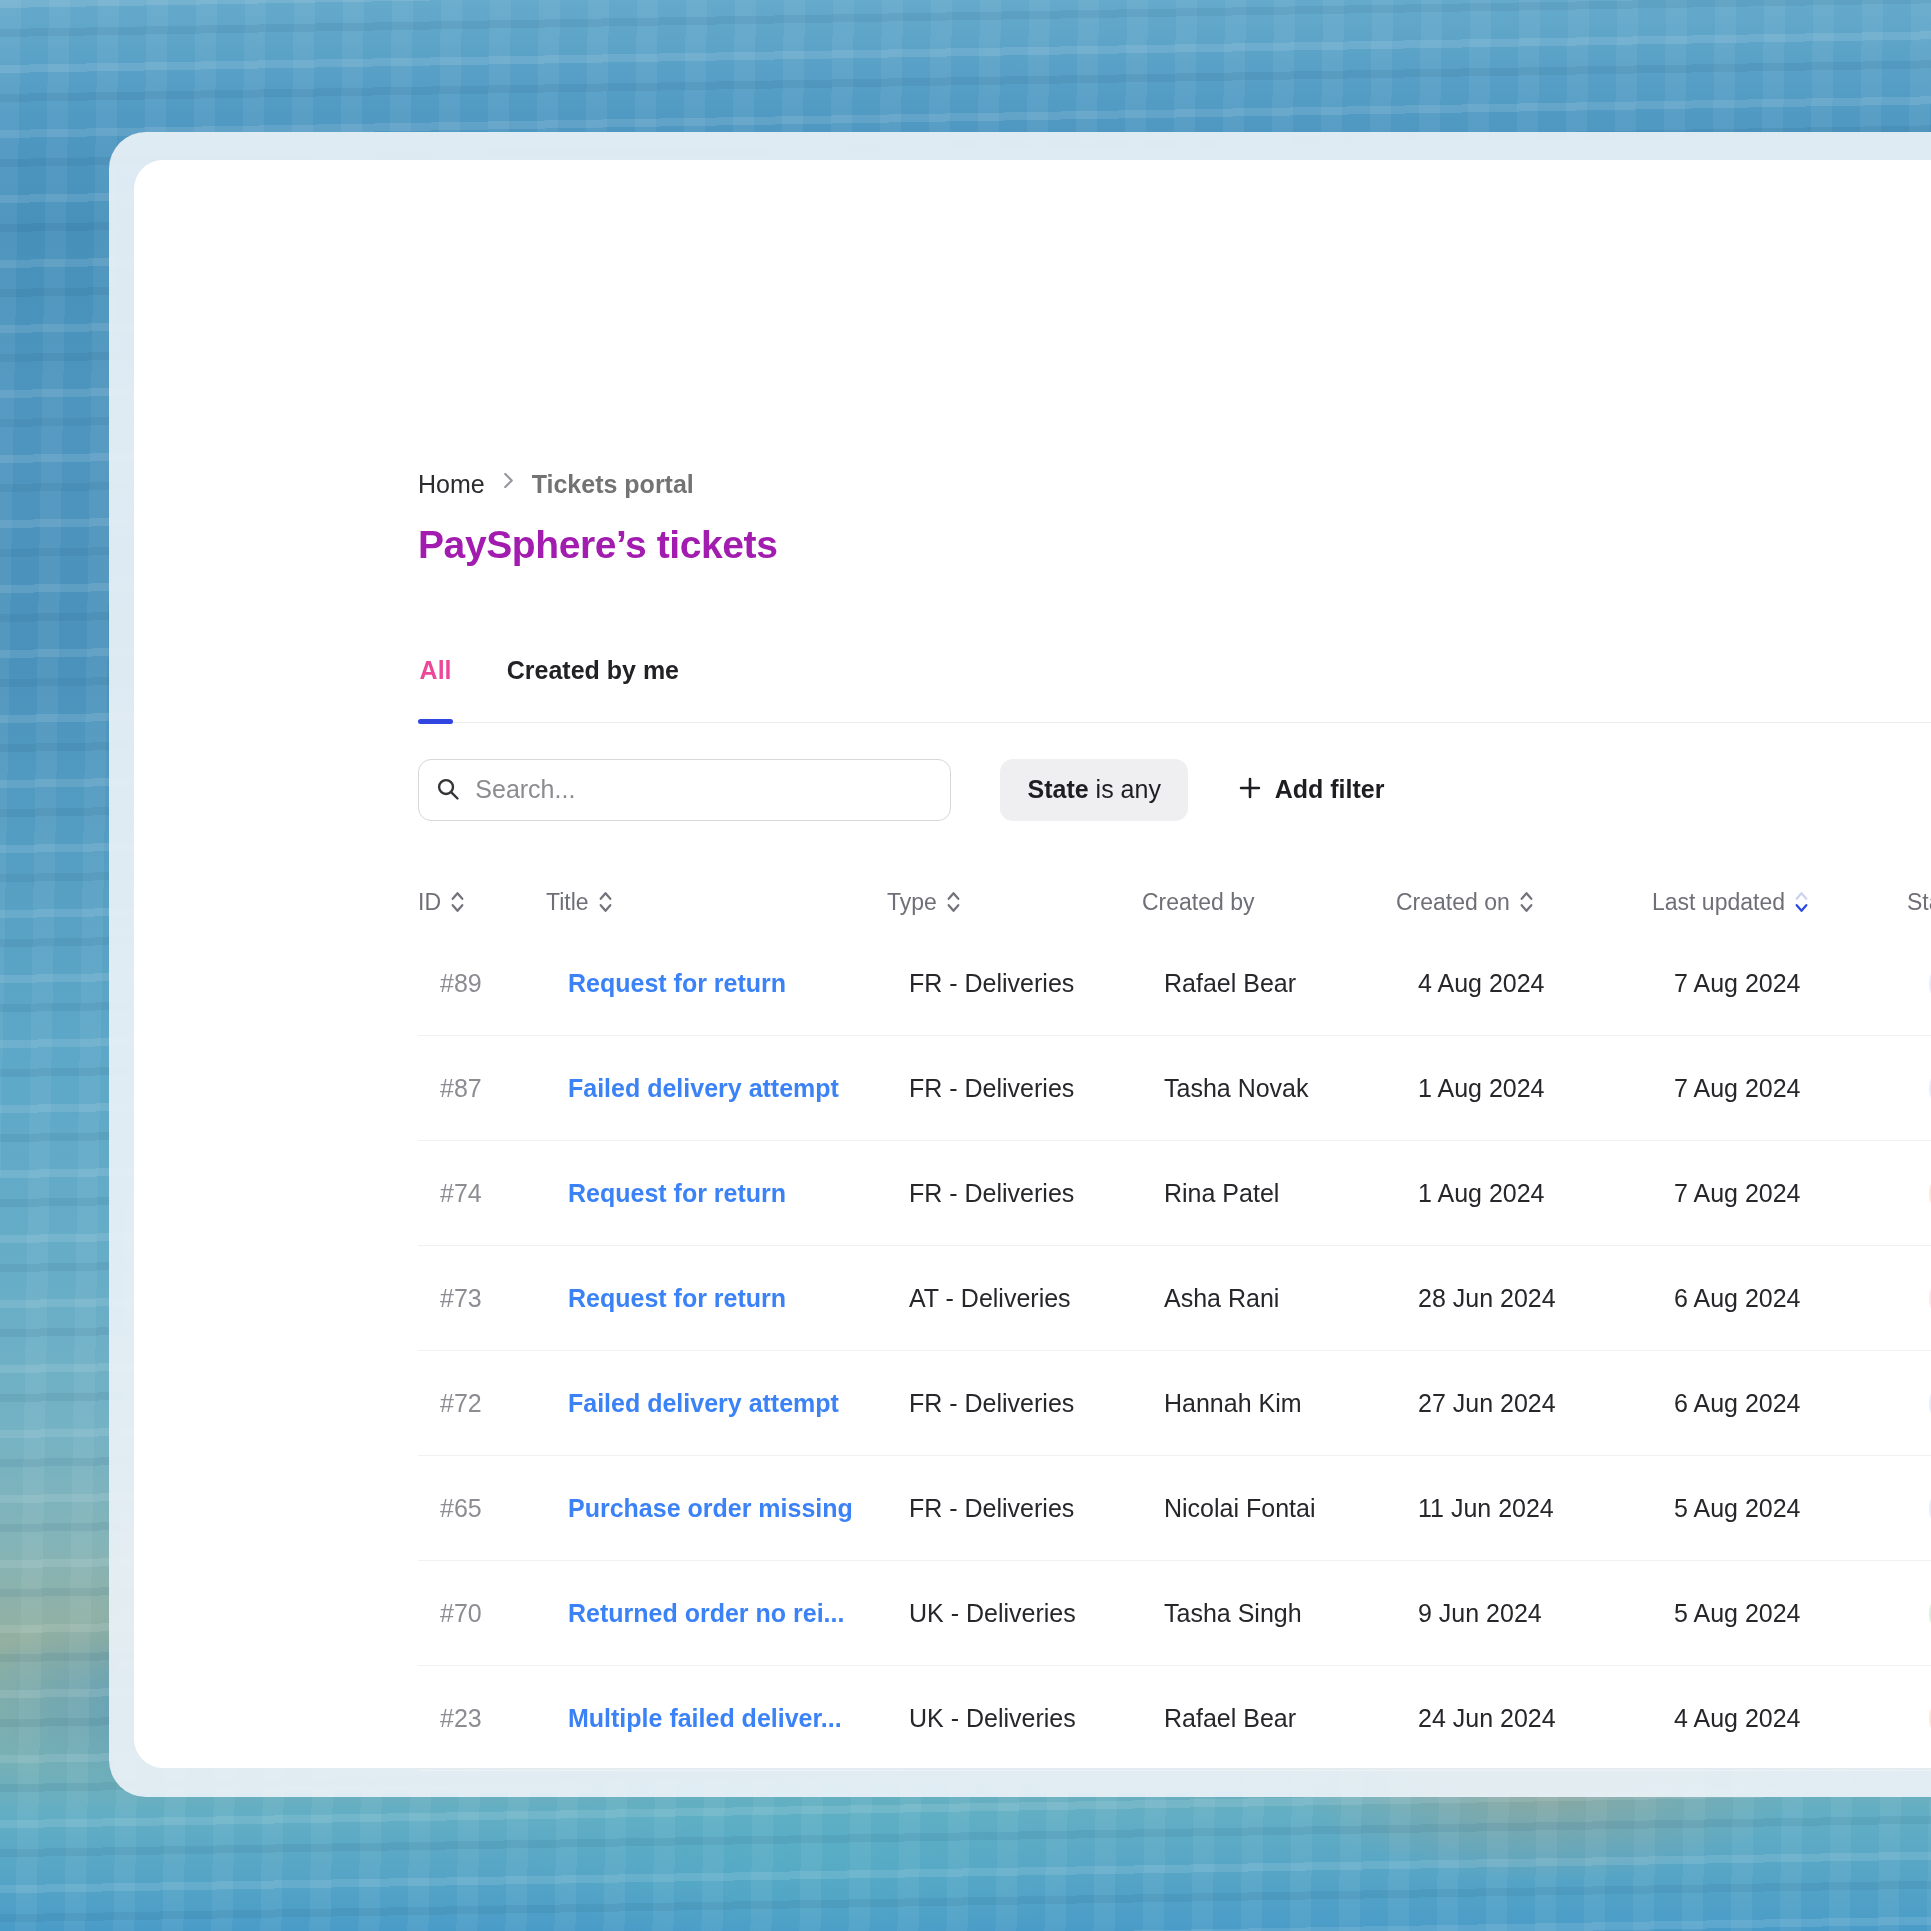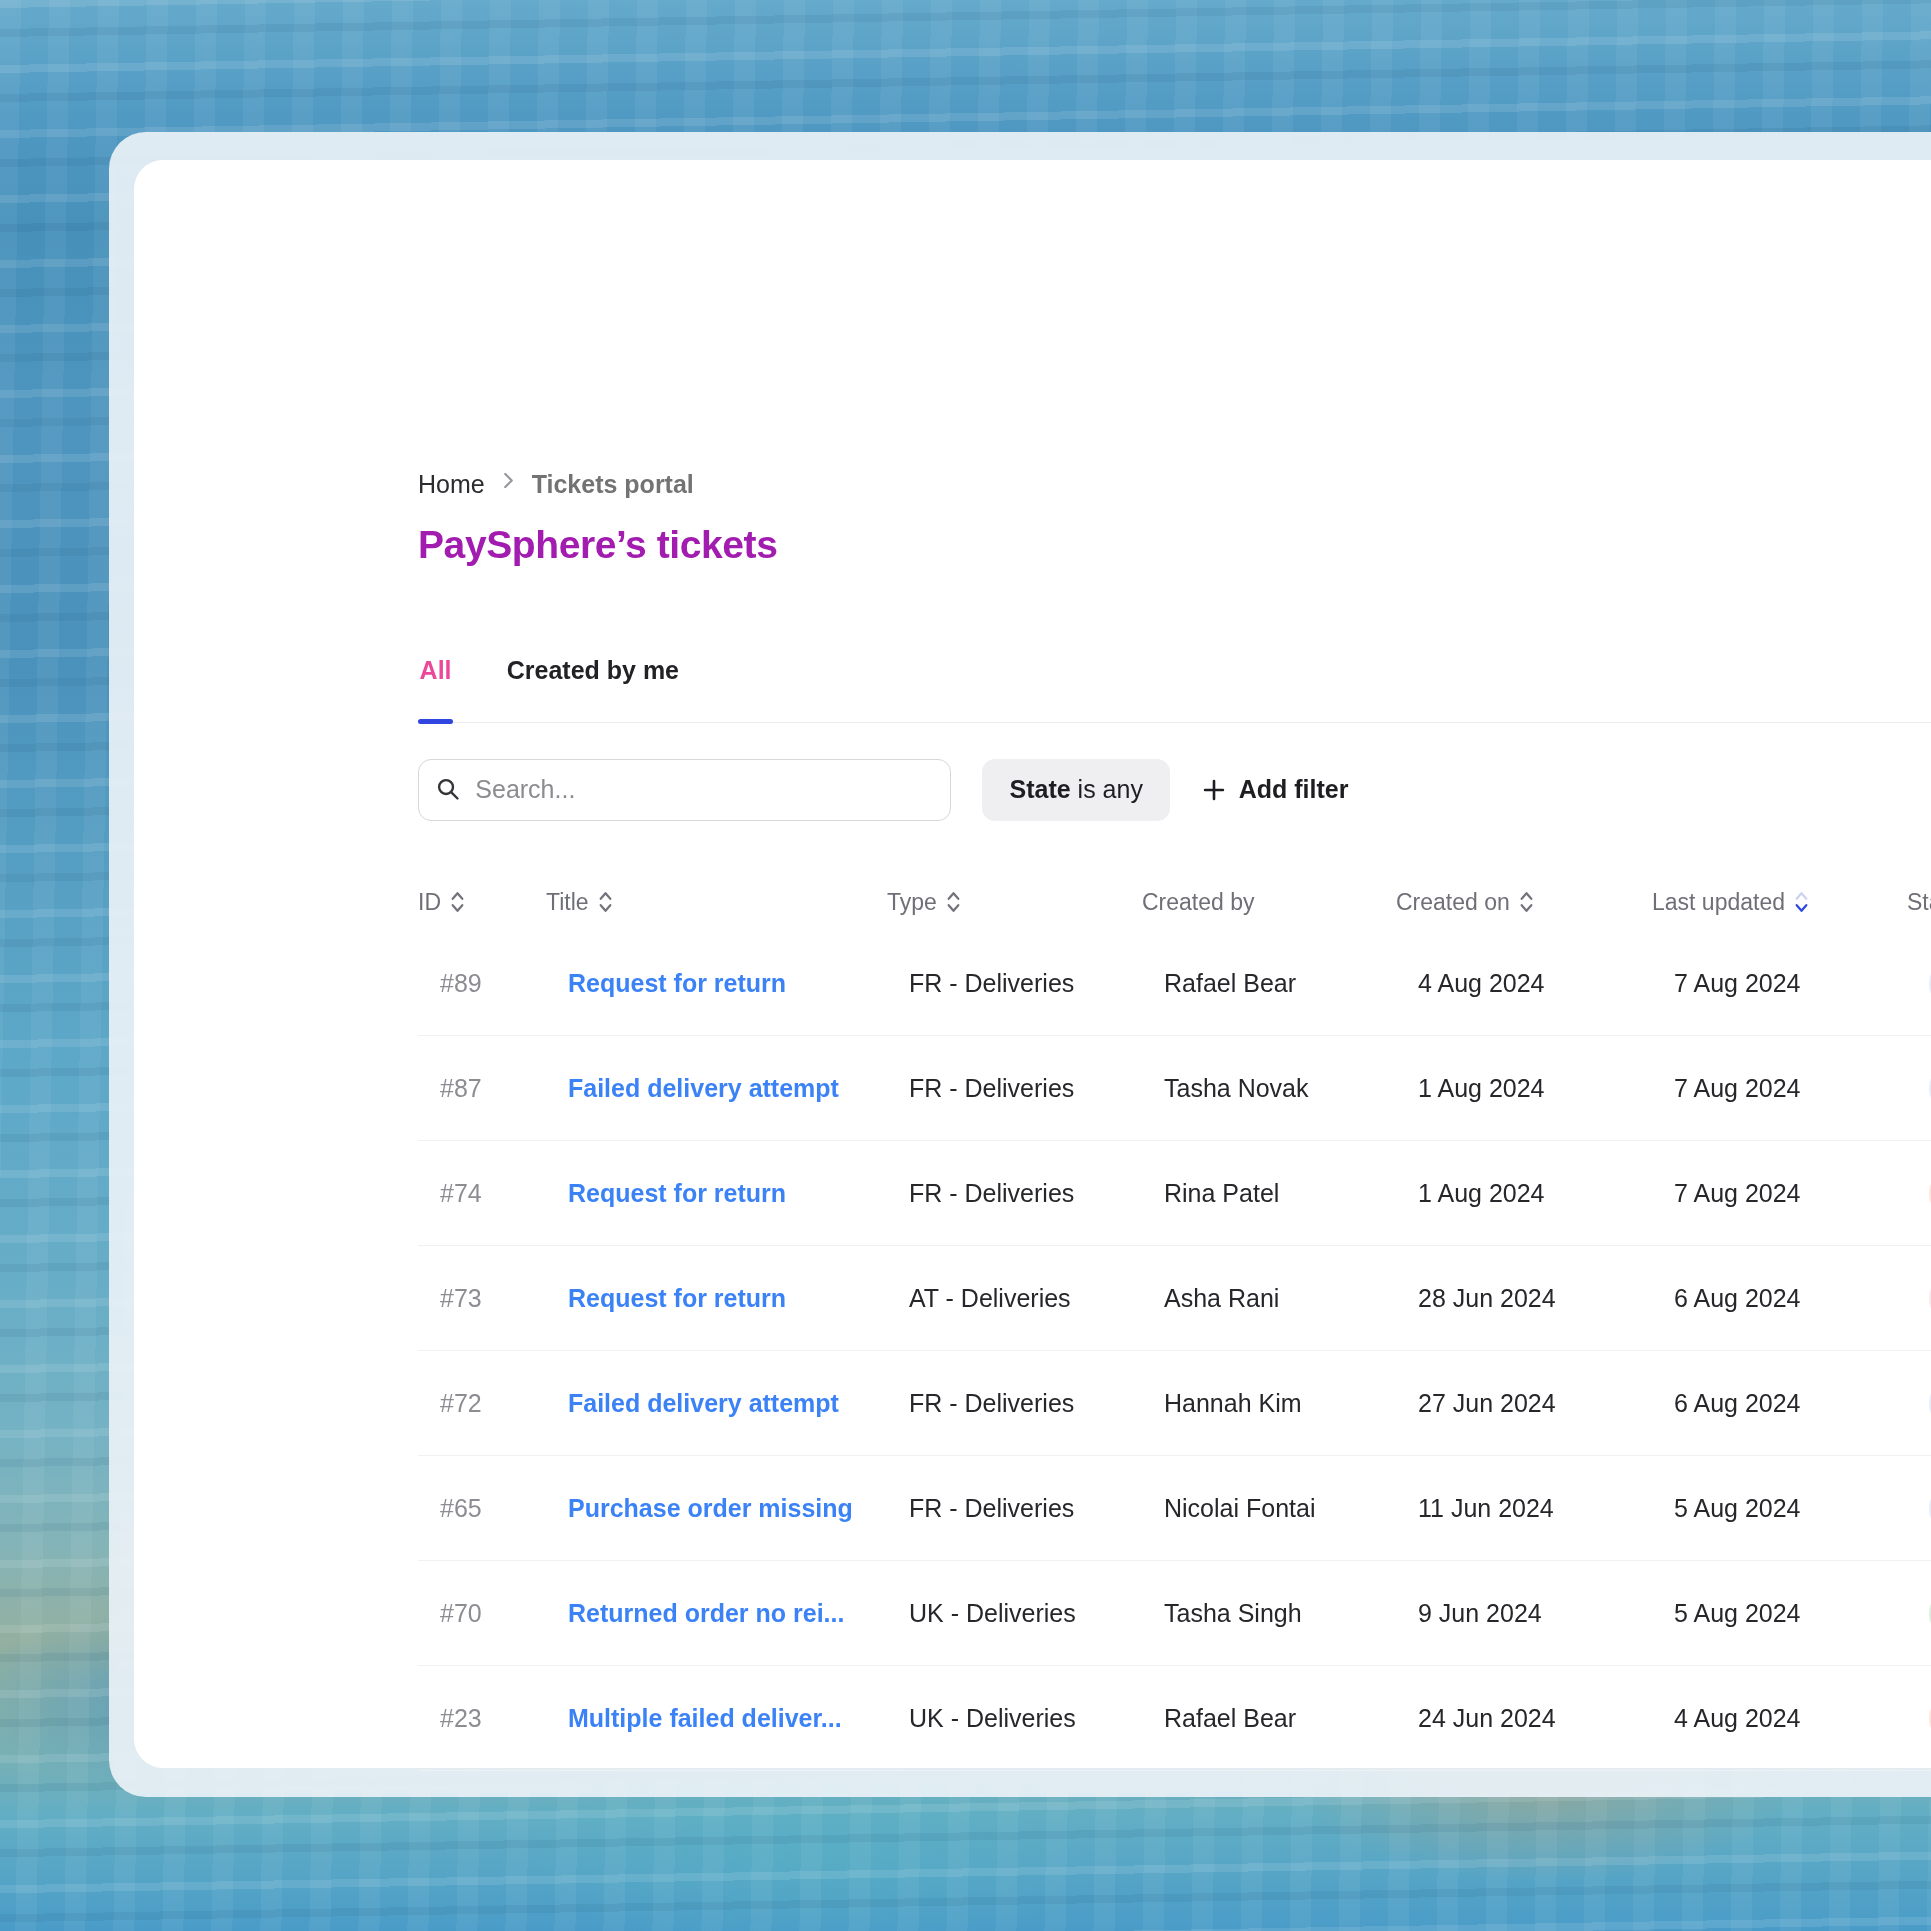--- a/index.html
+++ b/index.html
@@ -42,33 +42,33 @@
 
   
   .tabs{position:absolute;top:496px;left:0;width:1705px;display:flex;gap:52px;
     border-bottom:1.6px solid #ececef;}
   .tab{position:relative;padding:0 1.6px 37px 1.6px;font-size:25px;font-weight:600;color:#222226;cursor:pointer;}
   .tab.active{color:#ec4899;}
   .tab.active::after{content:"";position:absolute;left:0;right:0;bottom:-1.6px;height:4.9px;
     border-radius:3.2px;background:#3146e0;}
 
   
-  .toolbar{position:absolute;top:600px;left:0;display:flex;align-items:center;gap:31px;height:59px;}
+  .toolbar{position:absolute;top:600px;left:0;display:flex;align-items:center;gap:49px;height:59px;}
   .search{display:flex;align-items:center;gap:11.3px;width:533px;height:62px;
     border:1.6px solid #d7d7db;border-radius:13px;padding:0 16px;background:#fff;}
   .search svg{width:27px;height:27px;flex:none;}
   .search circle{fill:none;stroke:#333338;stroke-width:2.9;}
   .search line{stroke:#333338;stroke-width:2.9;stroke-linecap:round;}
   .search input{border:none;outline:none;flex:1;font-size:25px;color:#1f1f24;
     font-family:"Liberation Sans",sans-serif;background:transparent;}
   .search input::placeholder{color:#8b8b90;}
   .chip{display:flex;align-items:center;height:62px;padding:0 27.5px;background:#efeff2;
     border-radius:13px;font-size:25px;color:#1d1d22;white-space:pre;cursor:pointer;}
   .chip .field{font-weight:700;}
-  .add-filter{display:flex;align-items:center;gap:11.3px;border:none;background:transparent;
+  .add-filter{display:flex;gap:11.3px;border:none;background:transparent;
     font-family:"Liberation Sans",sans-serif;font-size:25px;font-weight:600;color:#1d1d22;cursor:pointer;padding:0;}
   .add-filter svg{width:26px;height:26px;}
   .add-filter path{stroke:#1d1d22;stroke-width:3.2;stroke-linecap:round;fill:none;}
 
   
   .table{position:absolute;top:713px;left:0;width:1701px;}
   .thead,.tr{display:grid;grid-template-columns:128px 341px 255px 254px 256px 255px 211px;align-items:center;}
   .thead{height:58px;color:#6f6f78;font-size:23px;}
   .th{display:flex;align-items:center;gap:8px;}
   .sort{width:17px;height:28px;flex:none;}

